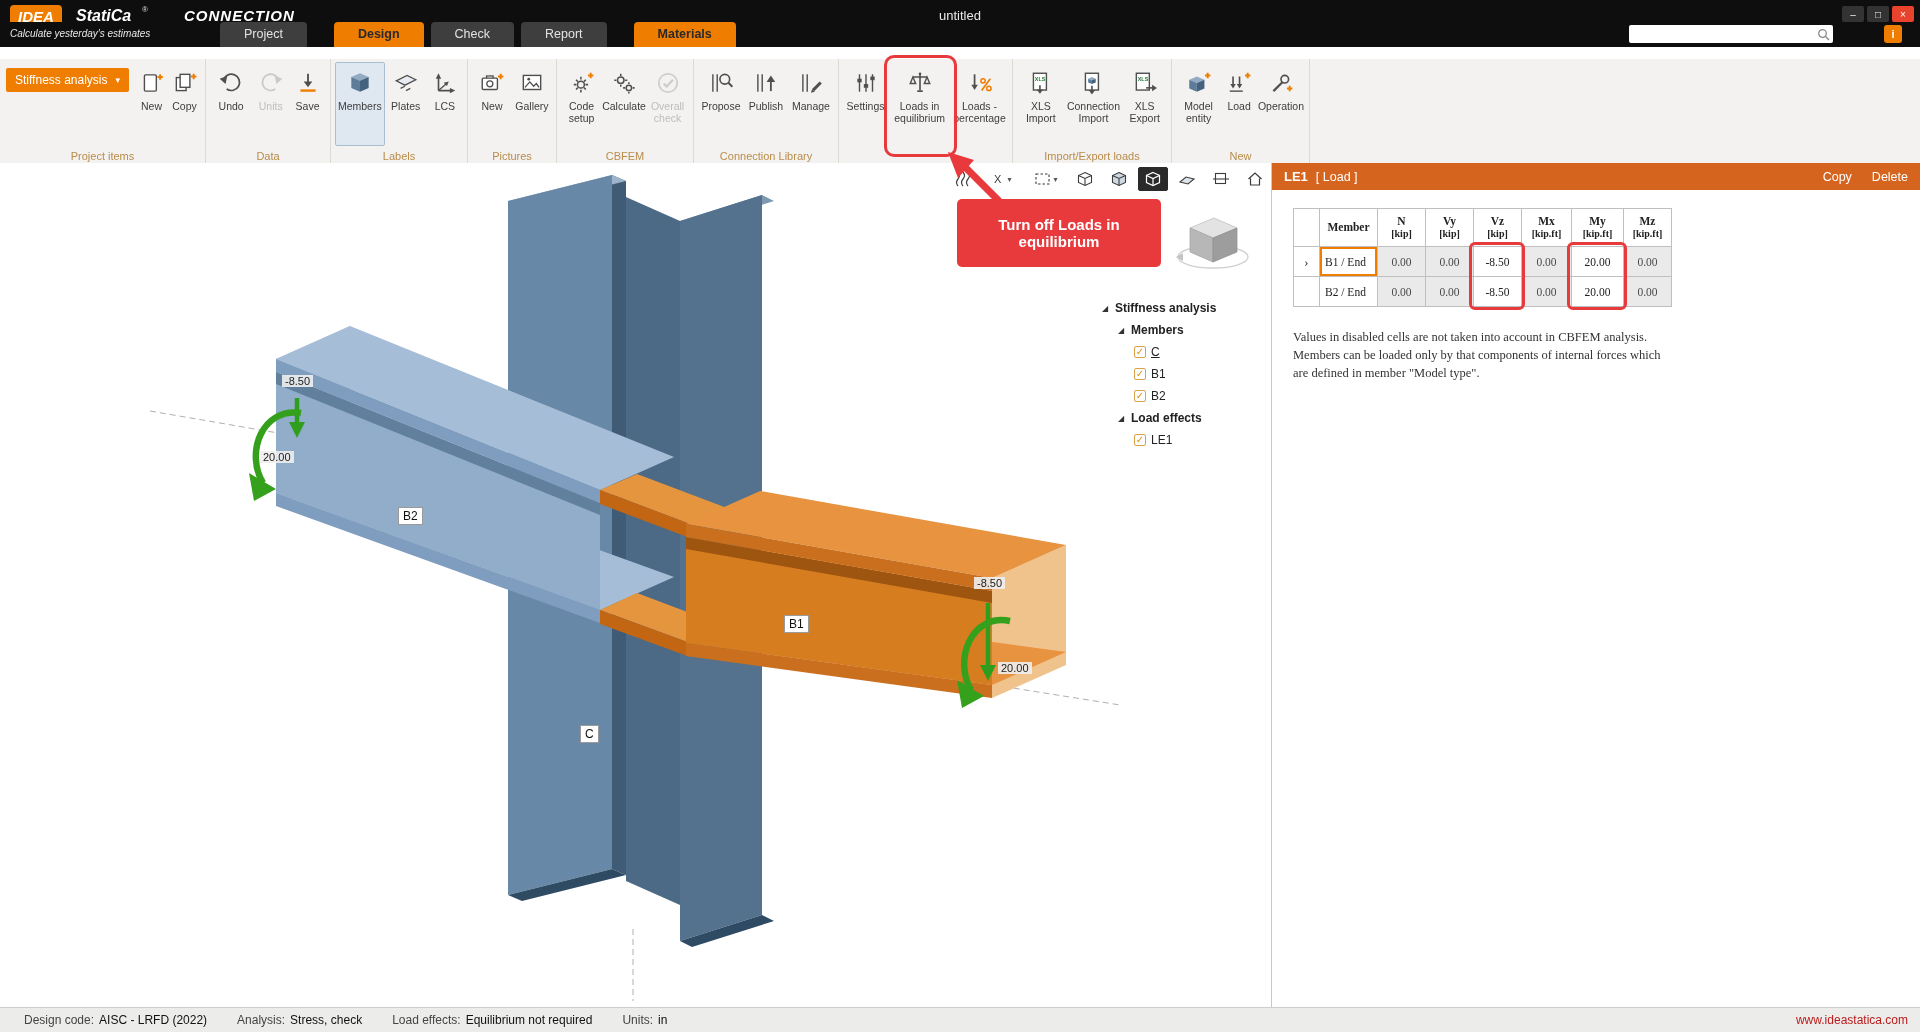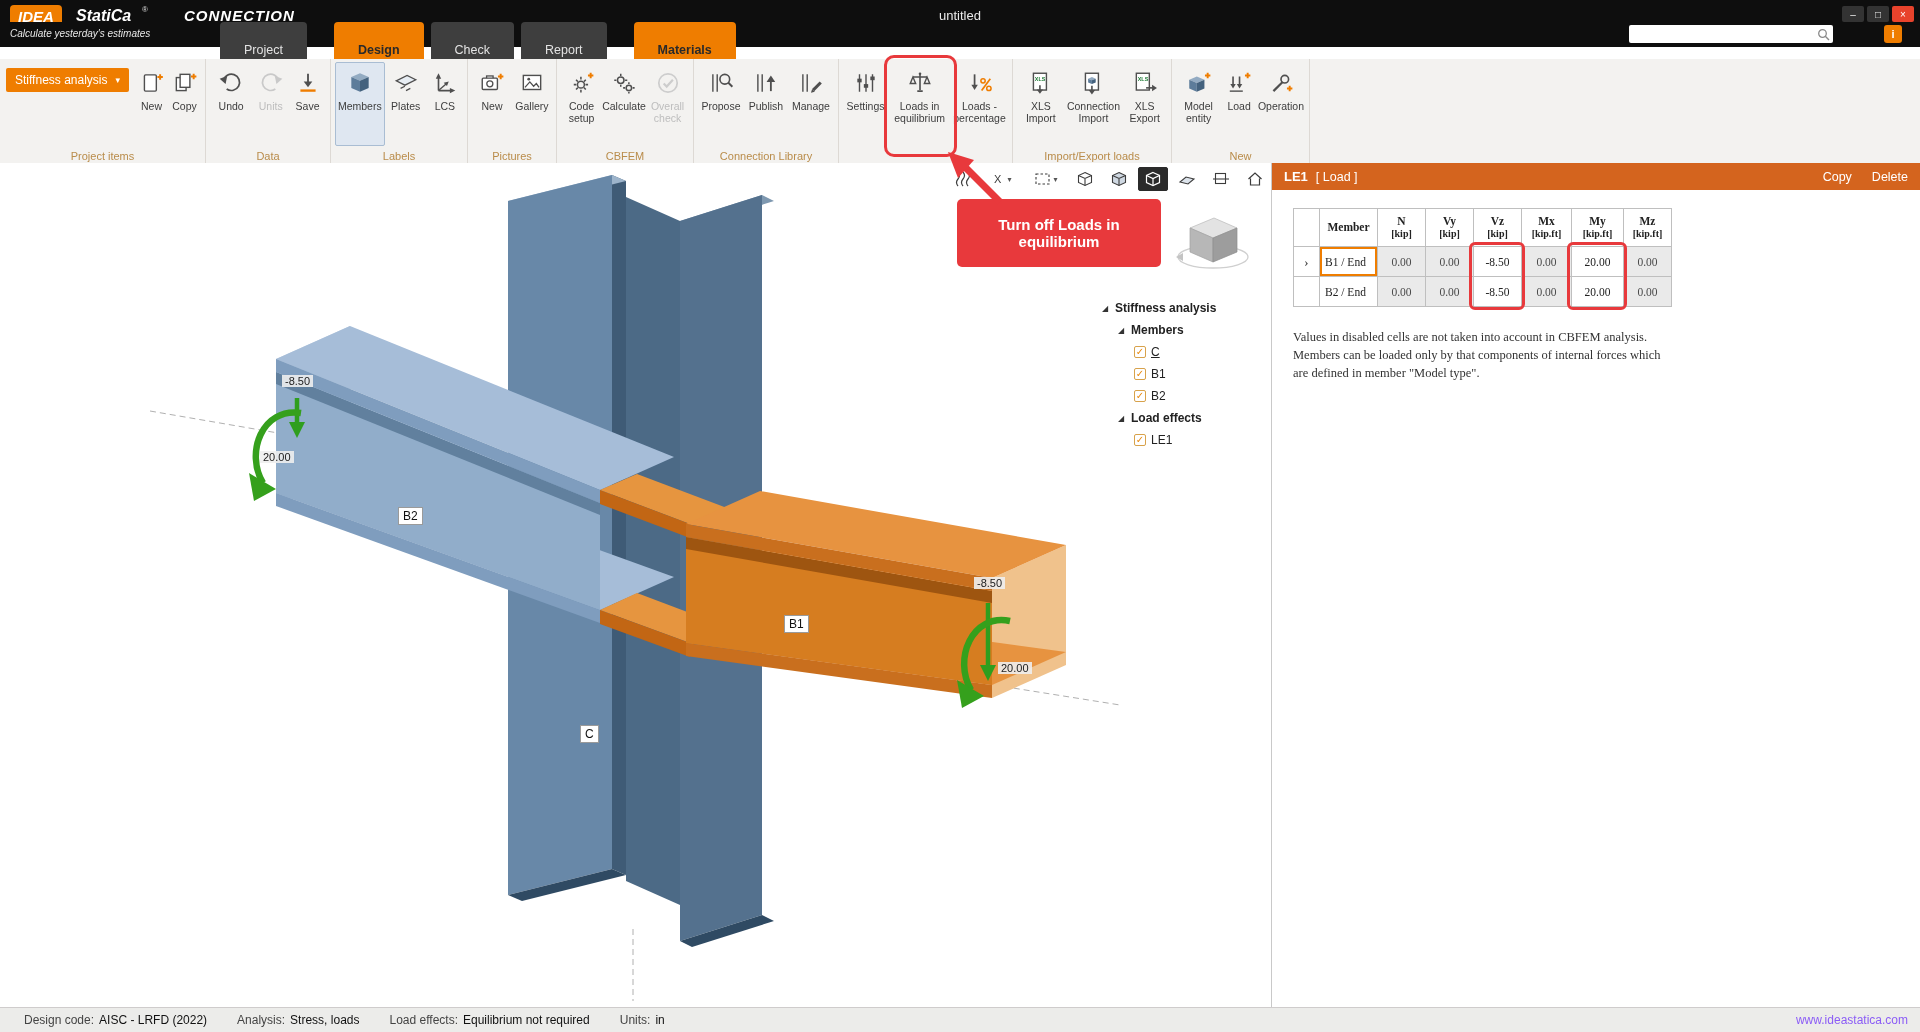--- a/index.html
+++ b/index.html
@@ -15,21 +15,21 @@
   .app-name{position:absolute;left:184px;top:7px;font-style:italic;font-weight:bold;font-size:15px;letter-spacing:1px;color:#fff;}
   .doc-title{position:absolute;left:0;right:0;top:8px;text-align:center;font-size:13px;color:#e9e9e9;}
   .winbtns{position:absolute;right:6px;top:6px;display:flex;gap:3px;}
   .winbtn{width:22px;height:16px;background:#333;color:#eee;font-size:10px;display:flex;align-items:center;justify-content:center;border-radius:2px;cursor:default;}
   .winbtn.close{background:#e8432c;color:#fff;}
 
   
   .tabrow{position:absolute;left:0;top:22px;width:1920px;height:25px;background:#0e0e0e;}
   .tagline{position:absolute;left:10px;top:6px;font-size:10px;font-style:italic;color:#e8e8e8;}
   .tabs{position:absolute;left:220px;top:0;display:flex;gap:7px;height:25px;}
-  .tab{height:25px;line-height:25px;padding:16px 24px;font-size:12.5px;border-radius:4px 4px 0 0;
+  .tab{height:25px;line-height:25px;padding:0 24px;font-size:12.5px;border-radius:4px 4px 0 0;
        background:#3e3e3e;color:#e3e3e3;cursor:default;}
   .tab.orange{background:#ef7d00;color:#2a2a2a;font-weight:bold;margin-left:20px;}
   .search-wrap{position:absolute;left:1629px;top:3px;width:204px;height:18px;background:#fff;border-radius:2px;}
   .search-wrap input{position:absolute;left:4px;top:1px;width:180px;height:15px;border:none;outline:none;font-size:11px;background:transparent;}
   .search-ic{position:absolute;right:3px;top:2px;}
   .info-btn{position:absolute;left:1884px;top:3px;width:18px;height:18px;background:#ef7d00;color:#fff;
             font-weight:bold;font-size:11px;border-radius:3px;display:flex;align-items:center;justify-content:center;}
 
   
   .ribbon{position:absolute;left:0;top:59px;width:1920px;height:104px;background:#f3f2f0;border-bottom:1px solid #d8d5d1;}
@@ -88,21 +88,21 @@
   .mem-cell{justify-content:flex-start;padding-left:5px;}
   .selector{color:#555;font-size:13px;font-weight:bold;}
   .redbox{position:absolute;border:3px solid #e8393c;border-radius:6px;pointer-events:none;z-index:8;box-sizing:border-box;}
   .note{position:absolute;left:21px;top:138px;width:372px;font-size:12.5px;color:#333;line-height:1.45;}
 
   
   .statusbar{position:absolute;left:0;top:1007px;width:1920px;height:25px;background:#ececea;border-top:1px solid #cfcccc;
              display:flex;align-items:center;padding-left:24px;box-sizing:border-box;font-size:12px;color:#444;}
   .sgroup{margin-right:30px;display:flex;gap:5px;}
   .sval{font-weight:normal;color:#111;}
-  .site{position:absolute;right:12px;color:#8b5cf6;font-size:12px;}
+  .site{position:absolute;right:12px;color:#b91c1c;font-size:12px;}
 </style>
 </head>
 <body>
 
 <div class="titlebar">
   <div class="logo-box">
       <span>IDEA</span>
     </div>
   <div class="logo-statica">StatiCa</div>
   <div class="logo-reg">®</div>
@@ -704,21 +704,21 @@
   </div>
 </div>
 
 <div class="statusbar">
   <span class="sgroup">
     <span>Design code:</span>
     <span class="sval">AISC - LRFD (2022)</span>
   </span>
   <span class="sgroup">
     <span>Analysis:</span>
-    <span class="sval">Stress, loads</span>
+    <span class="sval">Stress, check</span>
   </span>
   <span class="sgroup">
     <span>Load effects:</span>
     <span class="sval">Equilibrium not required</span>
   </span>
   <span class="sgroup">
     <span>Units:</span>
     <span class="sval">in</span>
   </span>
   <span class="site">www.ideastatica.com</span>

